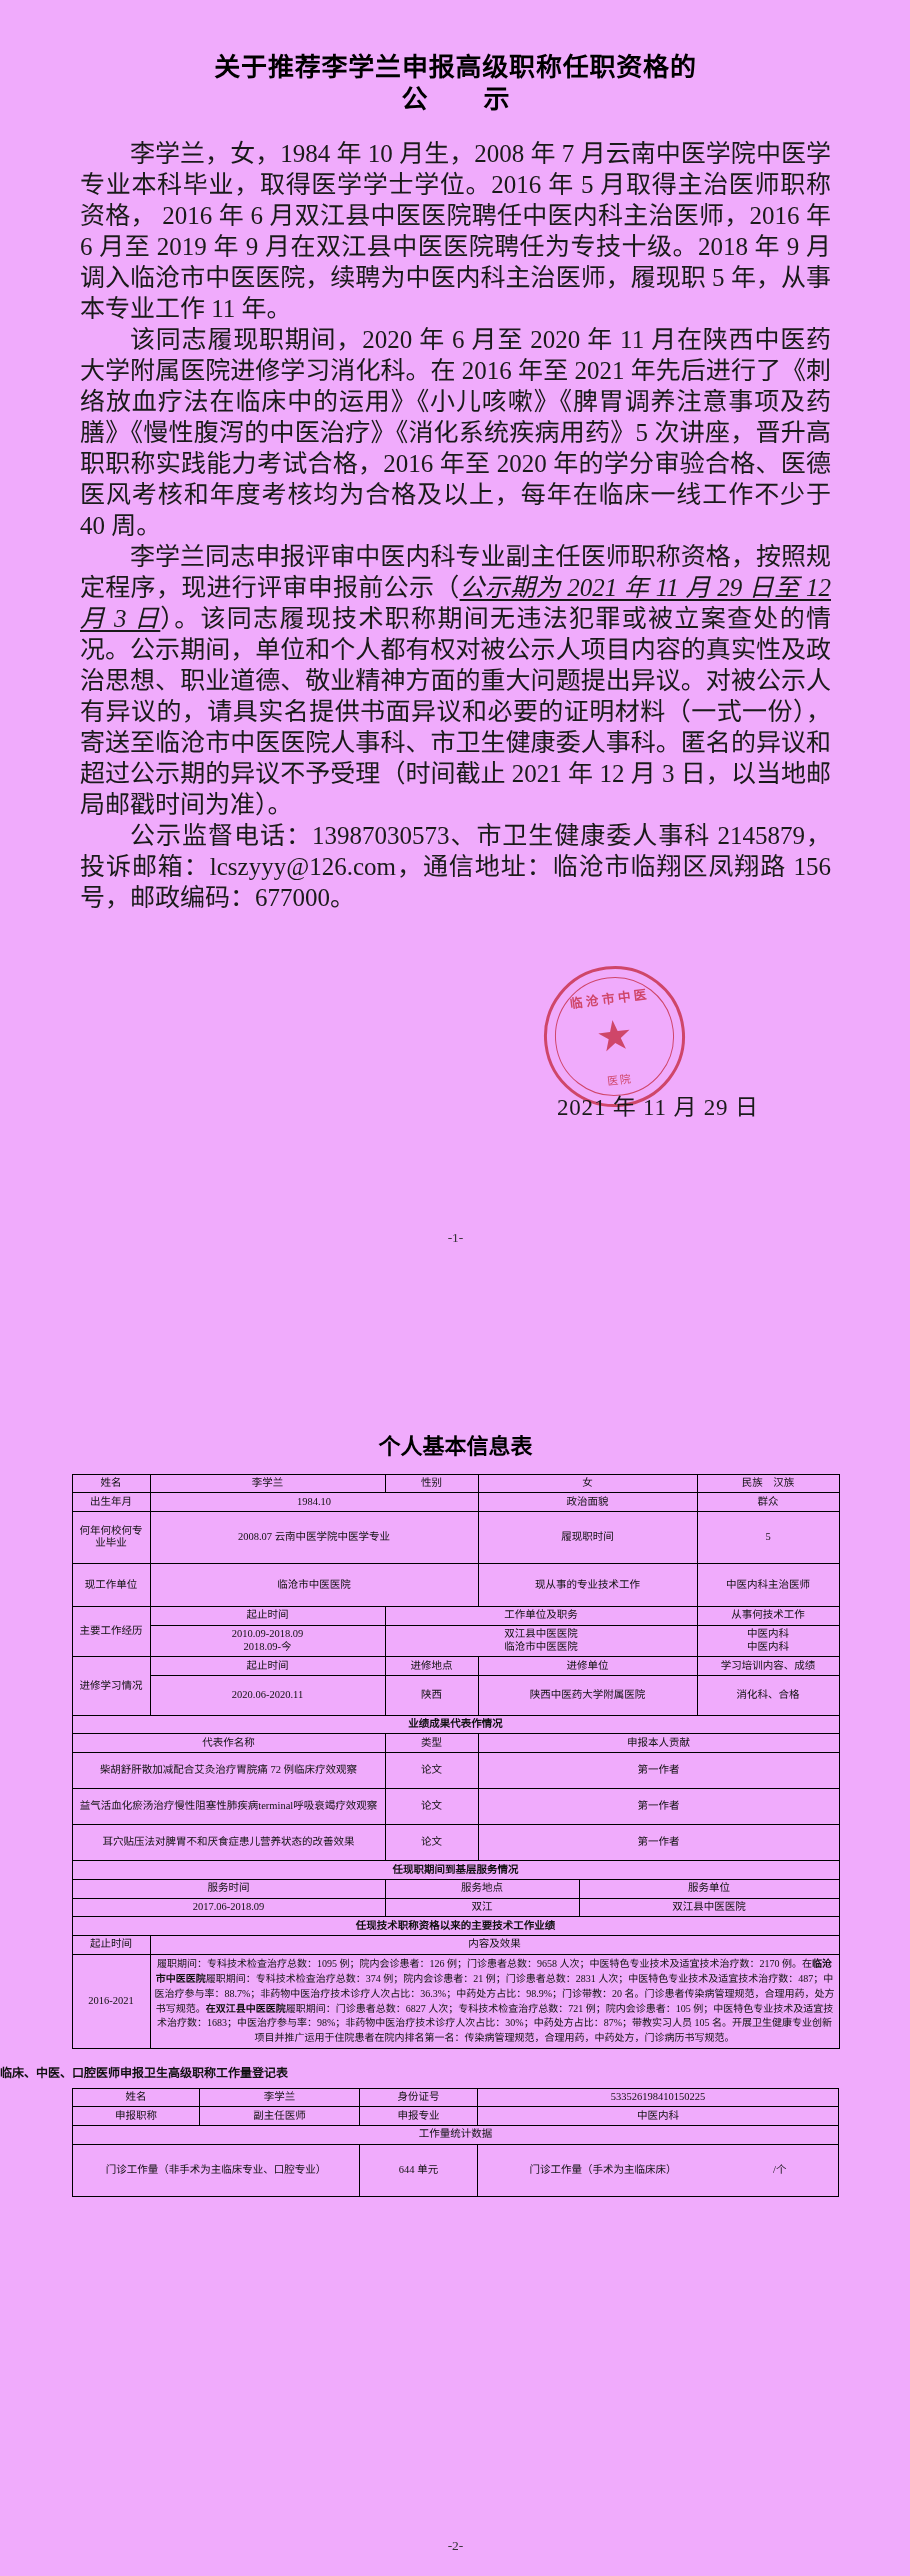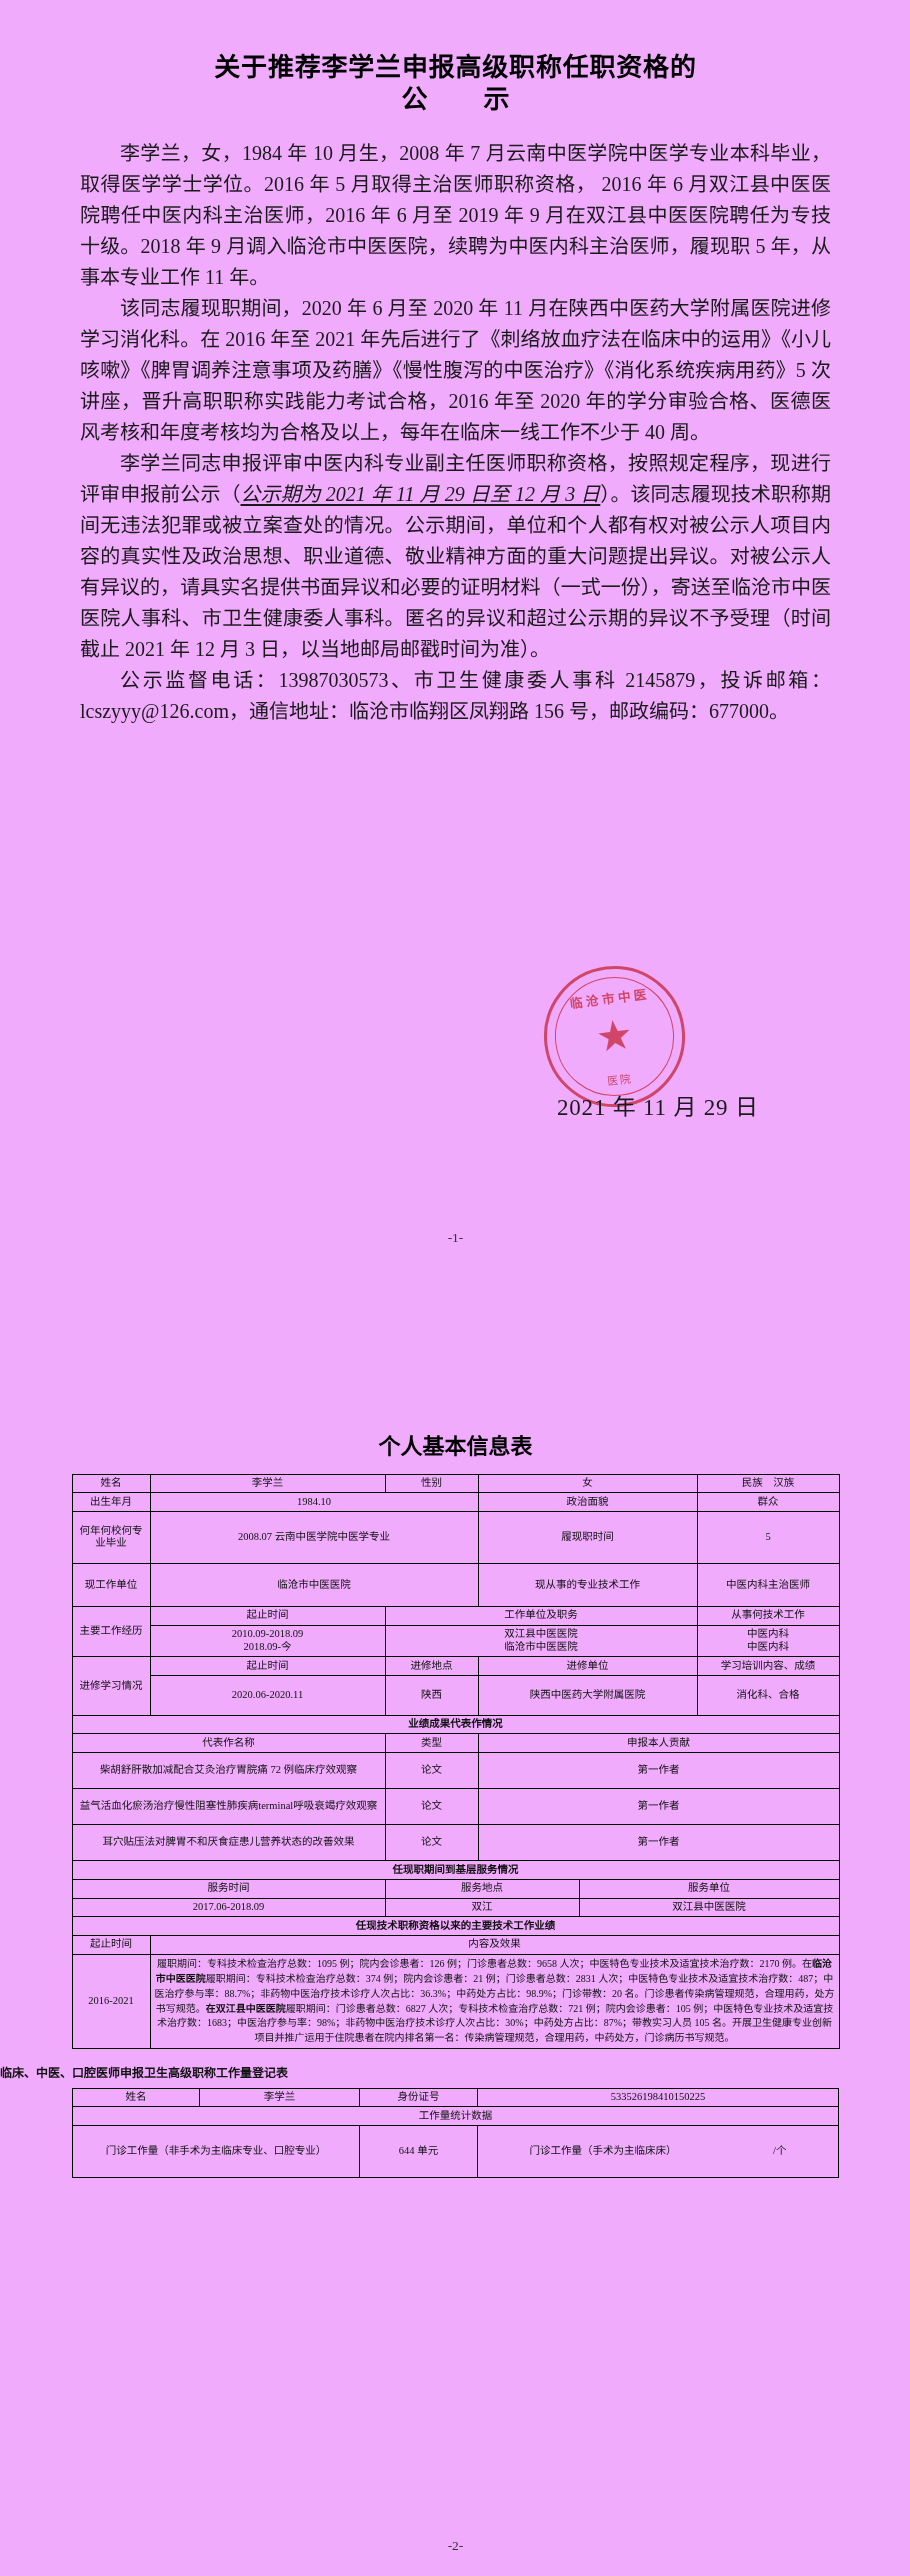--- a/index.html
+++ b/index.html
@@ -31,21 +31,21 @@
     display:block;
     letter-spacing:15px;
     padding-left:15px;
   }
   .body-wrap{
     padding:0 80px 0 80px;
     margin-top:22px;
   }
   p.para{
     margin:0 0 0 0;
-    font-size:20px;
+    font-size:25px;
     line-height:31px;
     text-align:justify;
     text-justify:inter-ideograph;
     text-indent:2em;
     color:#1a1a1a;
     font-family:"Liberation Serif","DejaVu Serif",serif;
   }
   .u{ text-decoration:underline; text-underline-offset:2.5px;font-style:italic;}
   
   .seal{
@@ -317,20 +317,26 @@
         <col style="width:361px">
     </colgroup>
     <tbody>
       <tr>
         <td>姓名</td>
         <td>李学兰</td>
         <td>身份证号</td>
         <td>533526198410150225</td>
       </tr>
       <tr>
+        <td>申报职称</td>
+        <td>副主任医师</td>
+        <td>申报专业</td>
+        <td>中医内科</td>
+      </tr>
+      <tr>
         <td colspan="4">工作量统计数据</td>
       </tr>
       <tr>
         <td colspan="2" style="height:46px">门诊工作量（非手术为主临床专业、口腔专业）</td>
         <td>644 单元</td>
         <td>
           <div style="display:flex;align-items:flex-end;justify-content:space-around;height:100%">
             <span>门诊工作量（手术为主临床床）</span>
             <span>/个</span>
           </div>

